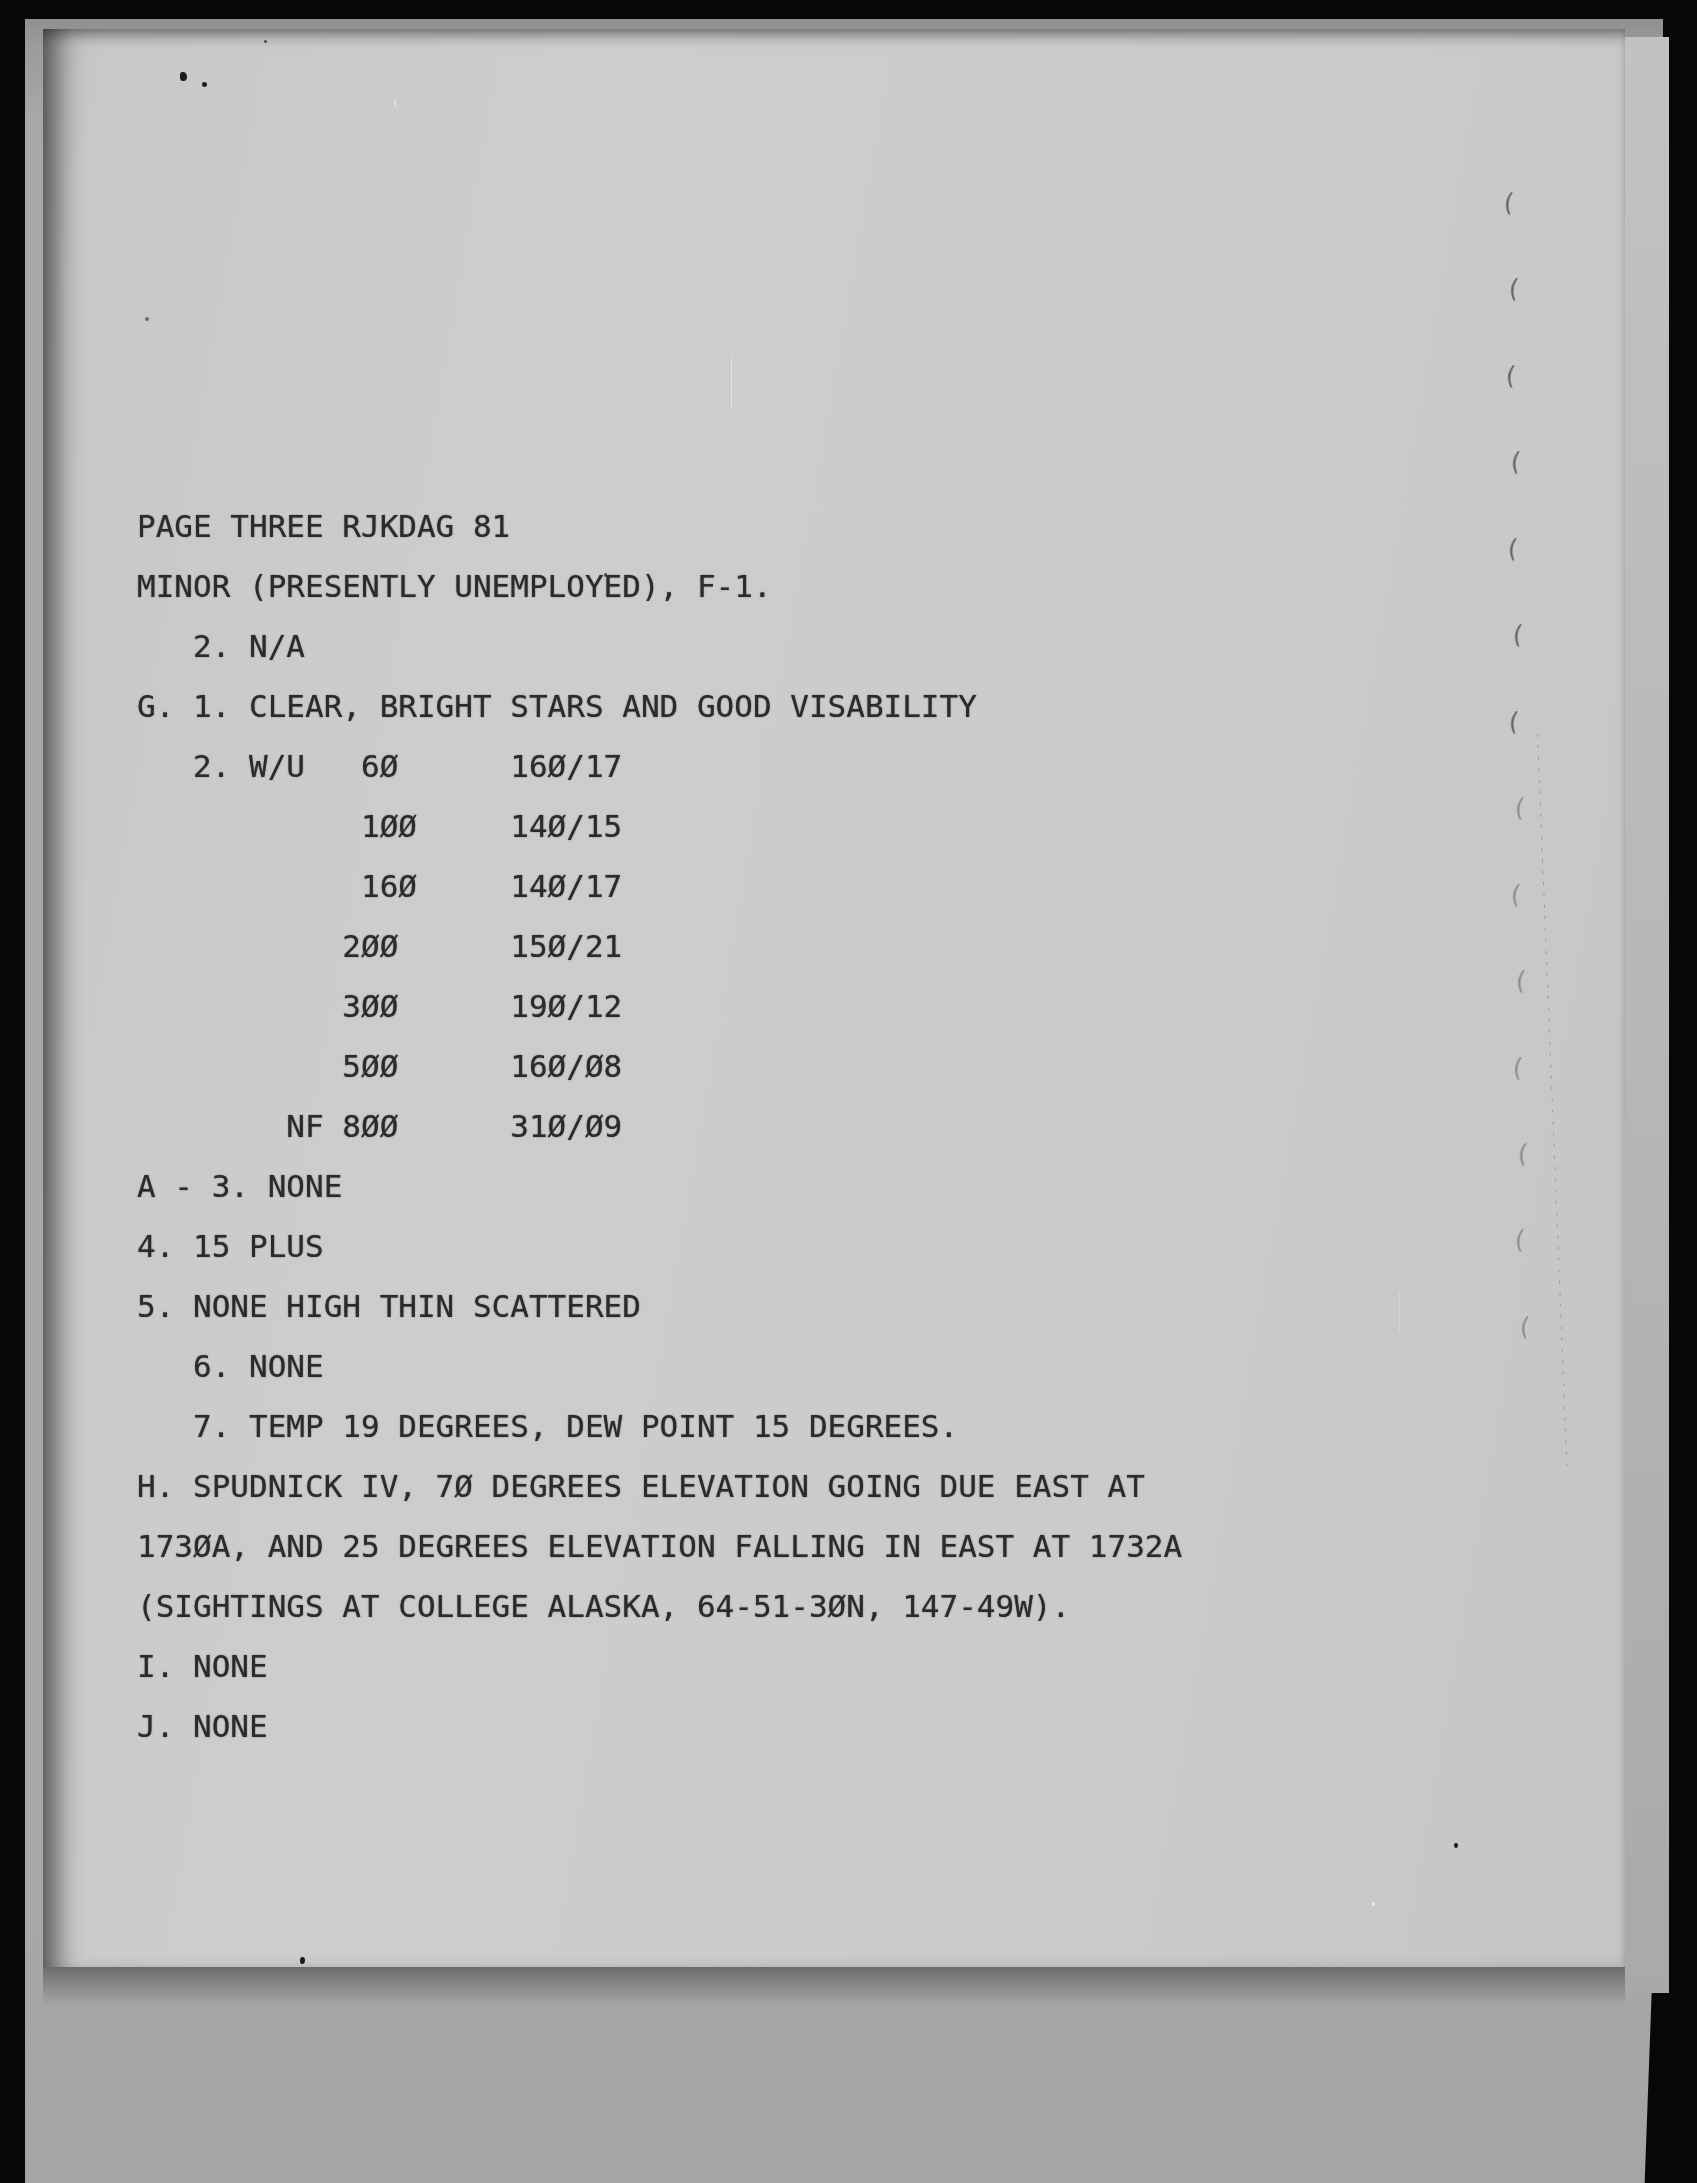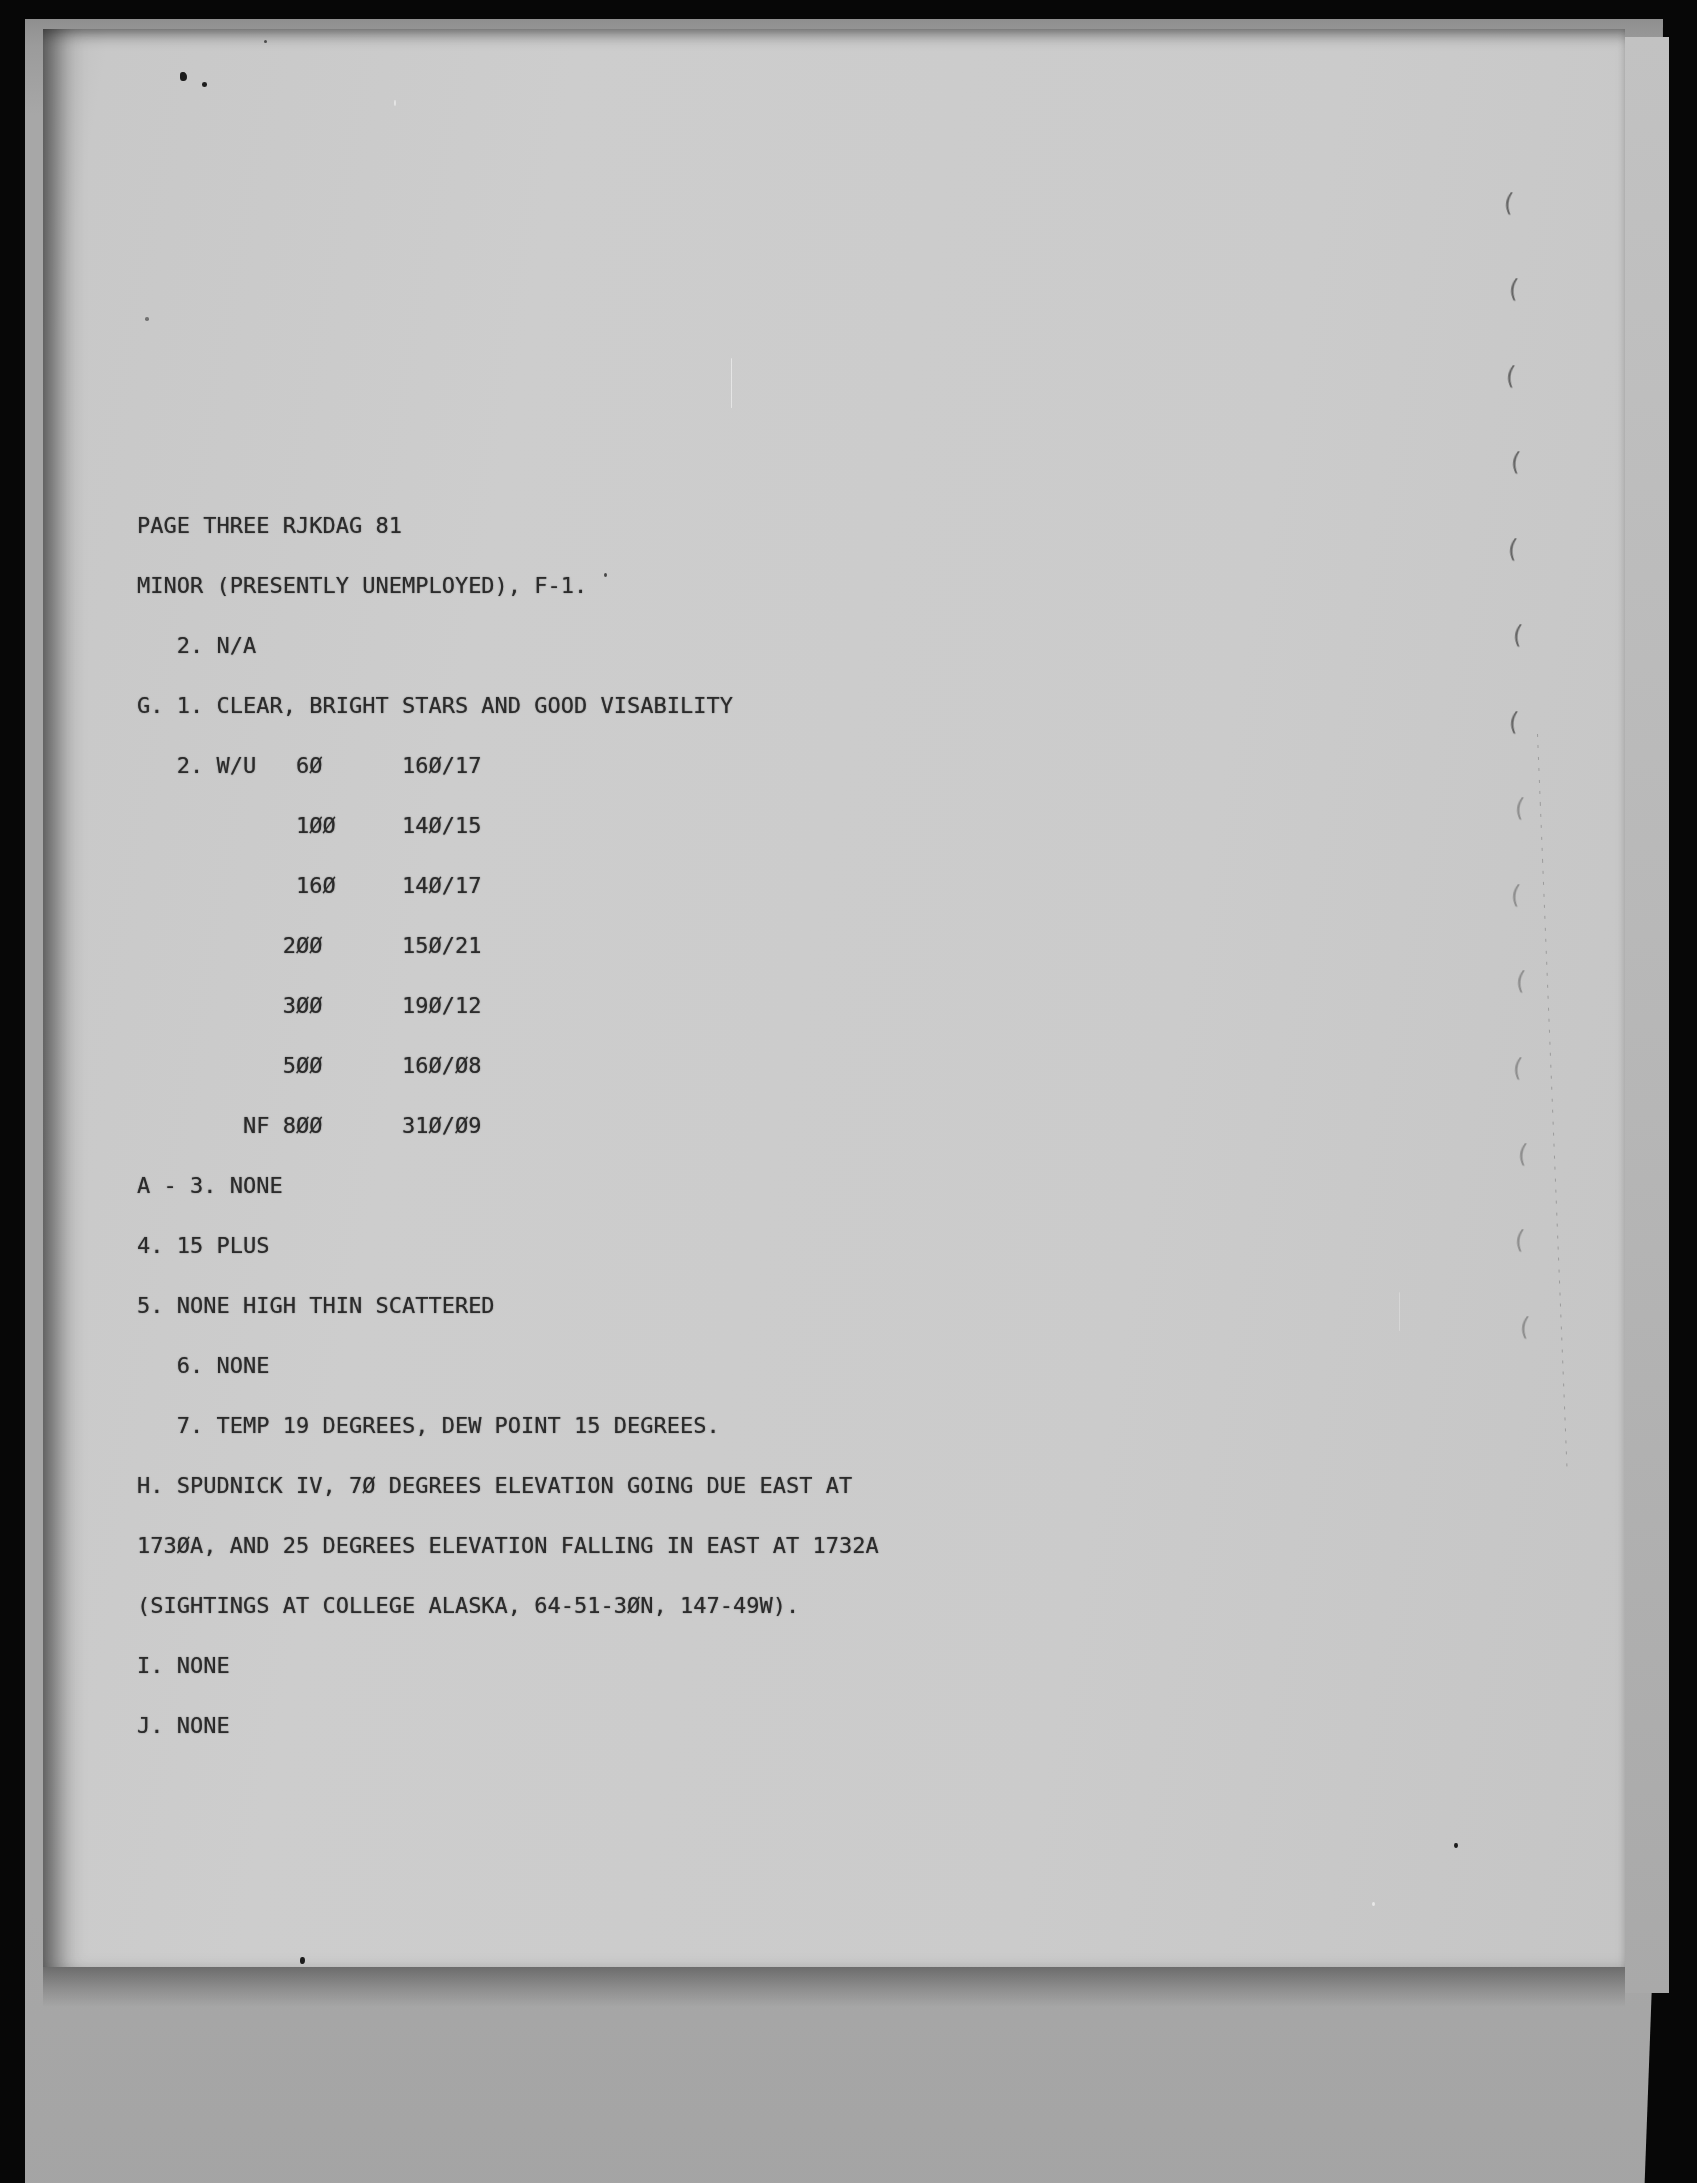--- a/index.html
+++ b/index.html
@@ -37,21 +37,21 @@
       inset -2.6px 0 7px -3.5px rgba(110,110,110,.35);
   }
   
   .paper-bottom-shadow{
     position:absolute;left:43px;top:1967px;width:1582px;height:40px;
     background:linear-gradient(180deg,rgba(60,60,60,.55) 0%,rgba(80,80,80,.28) 55%,rgba(110,110,110,0) 100%);
   }
   
   .textblock{
     position:absolute;left:137px;top:496px;
-    font-size:22px;line-height:60px;
+    font-size:31px;line-height:60px;
     color:var(--ink);
     white-space:pre;
     text-shadow:0 0 1.3px rgba(43,43,43,.75);
     filter:blur(0.3px);
     letter-spacing:0;
   }
   .textblock .line{height:60px;}
   
   .edge-marks{position:absolute;left:1501px;top:188px;}
   .edge-marks span{

